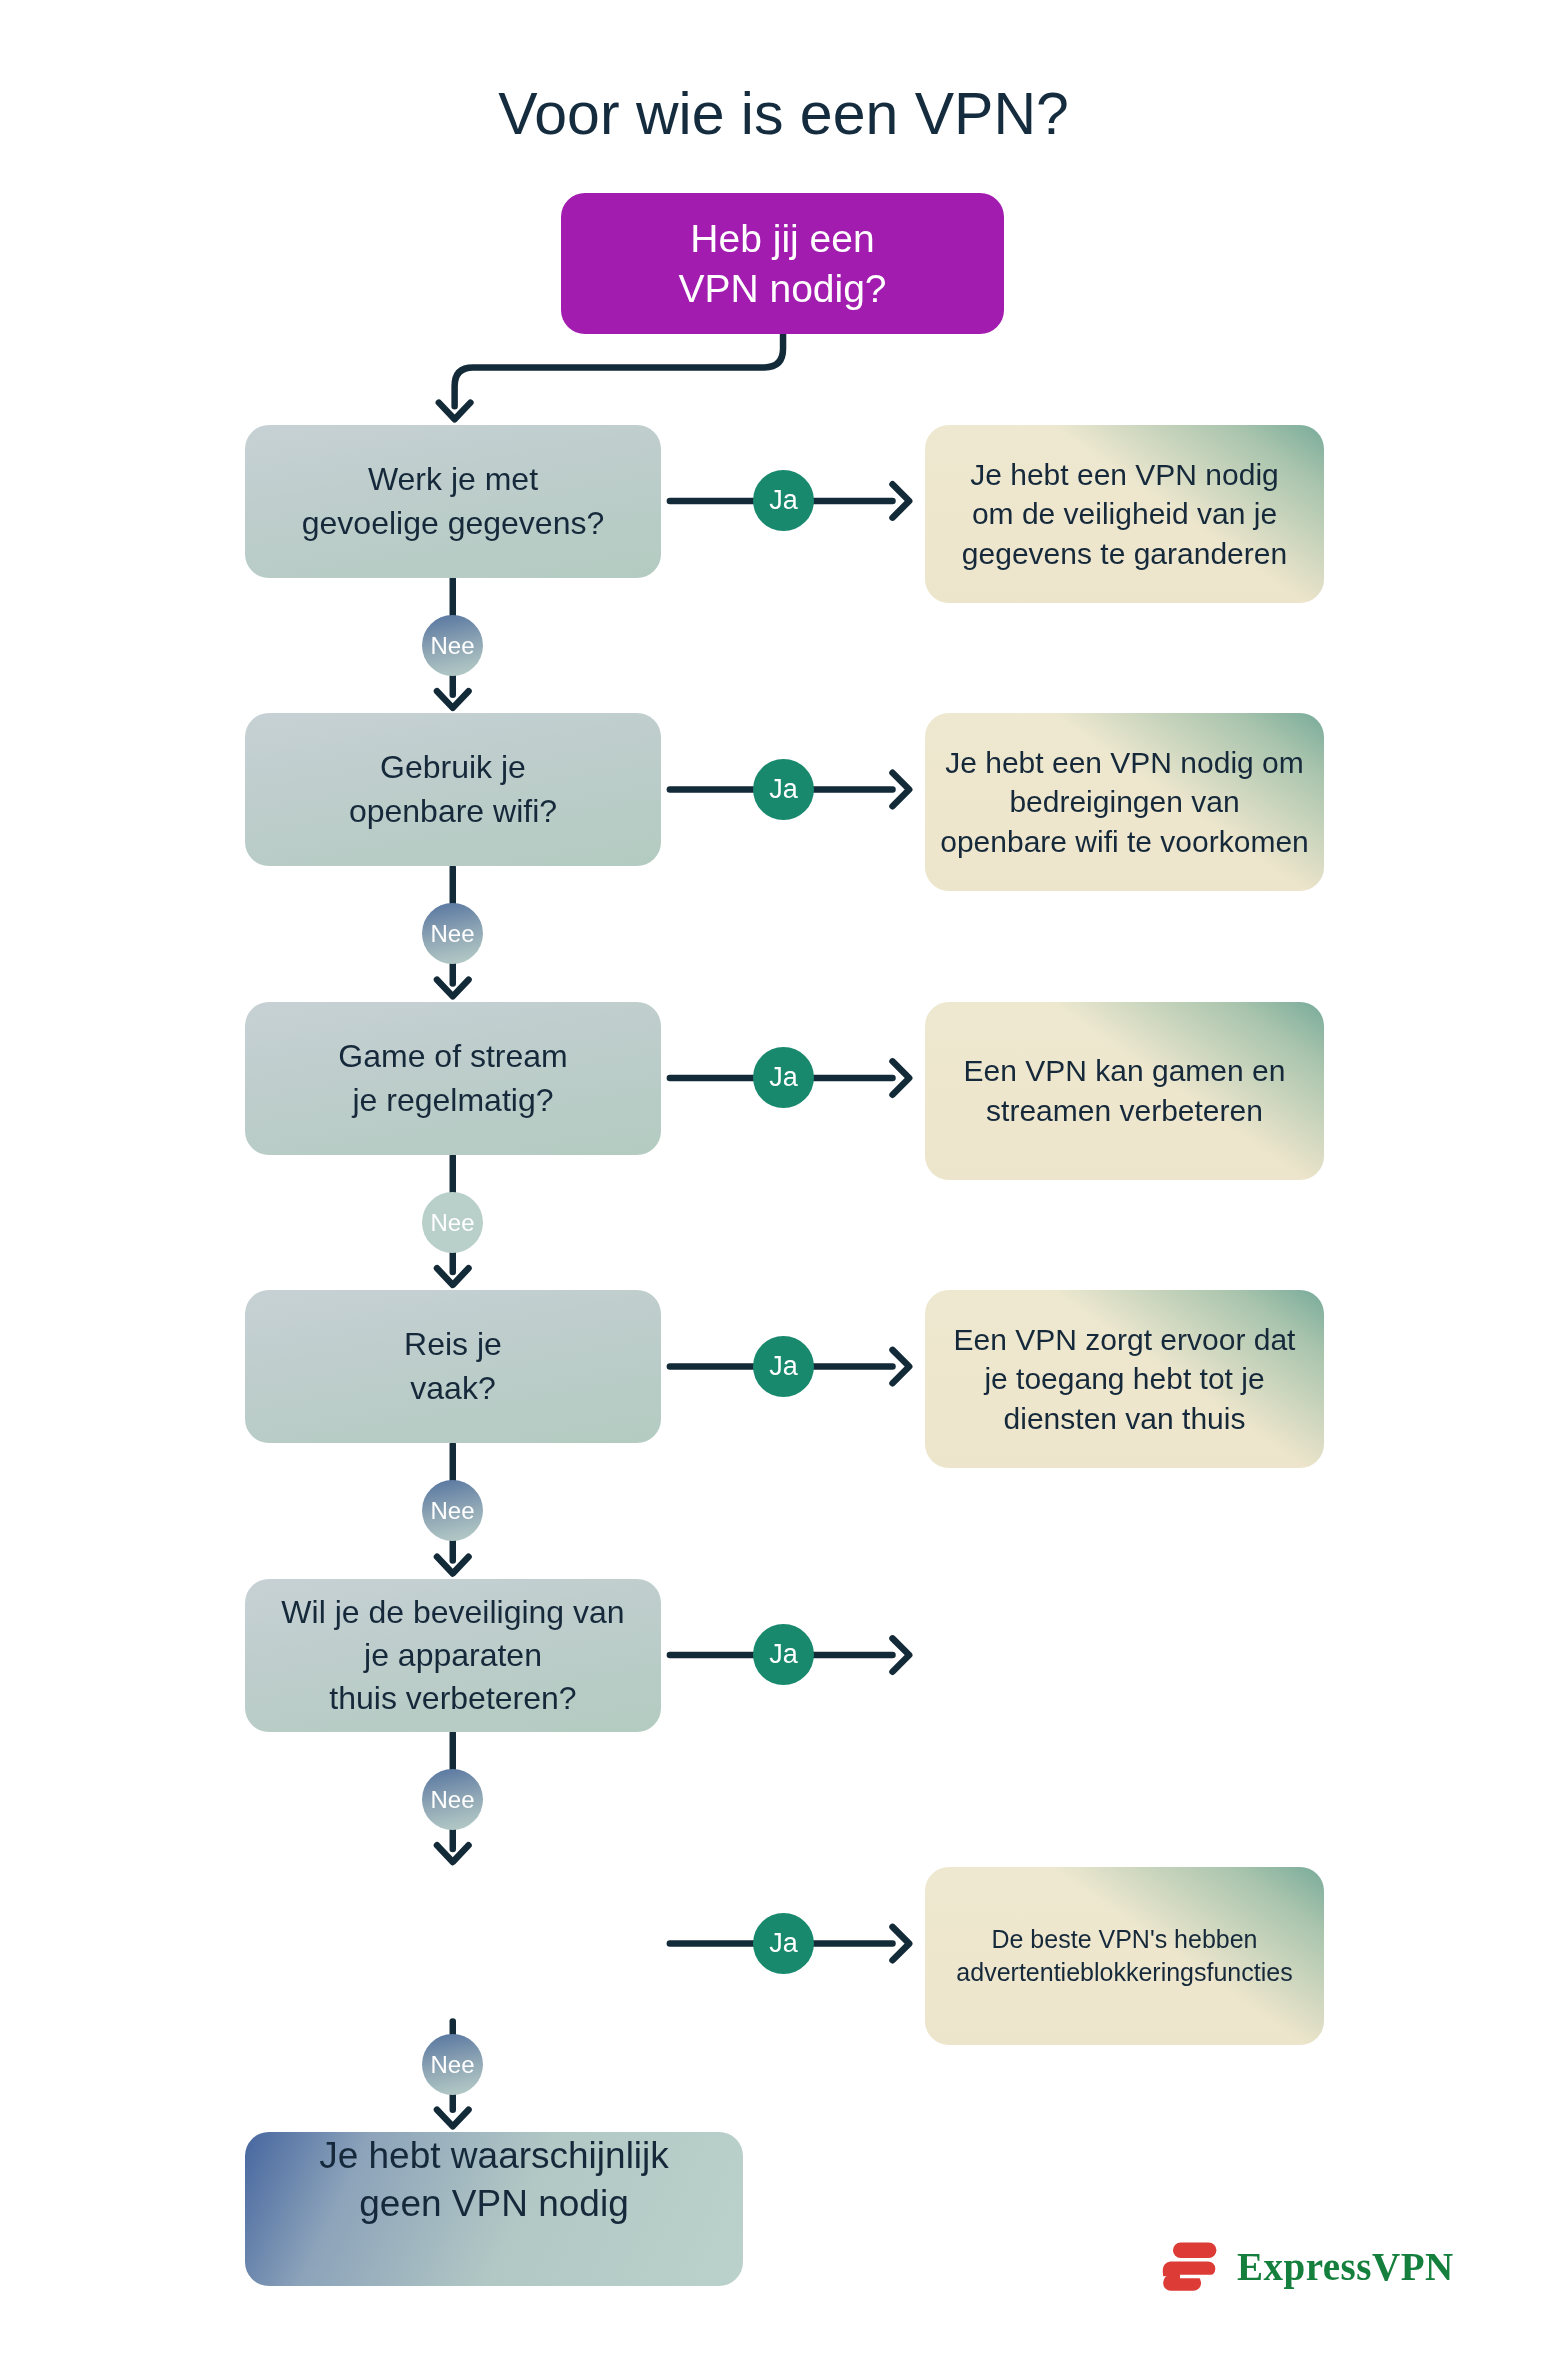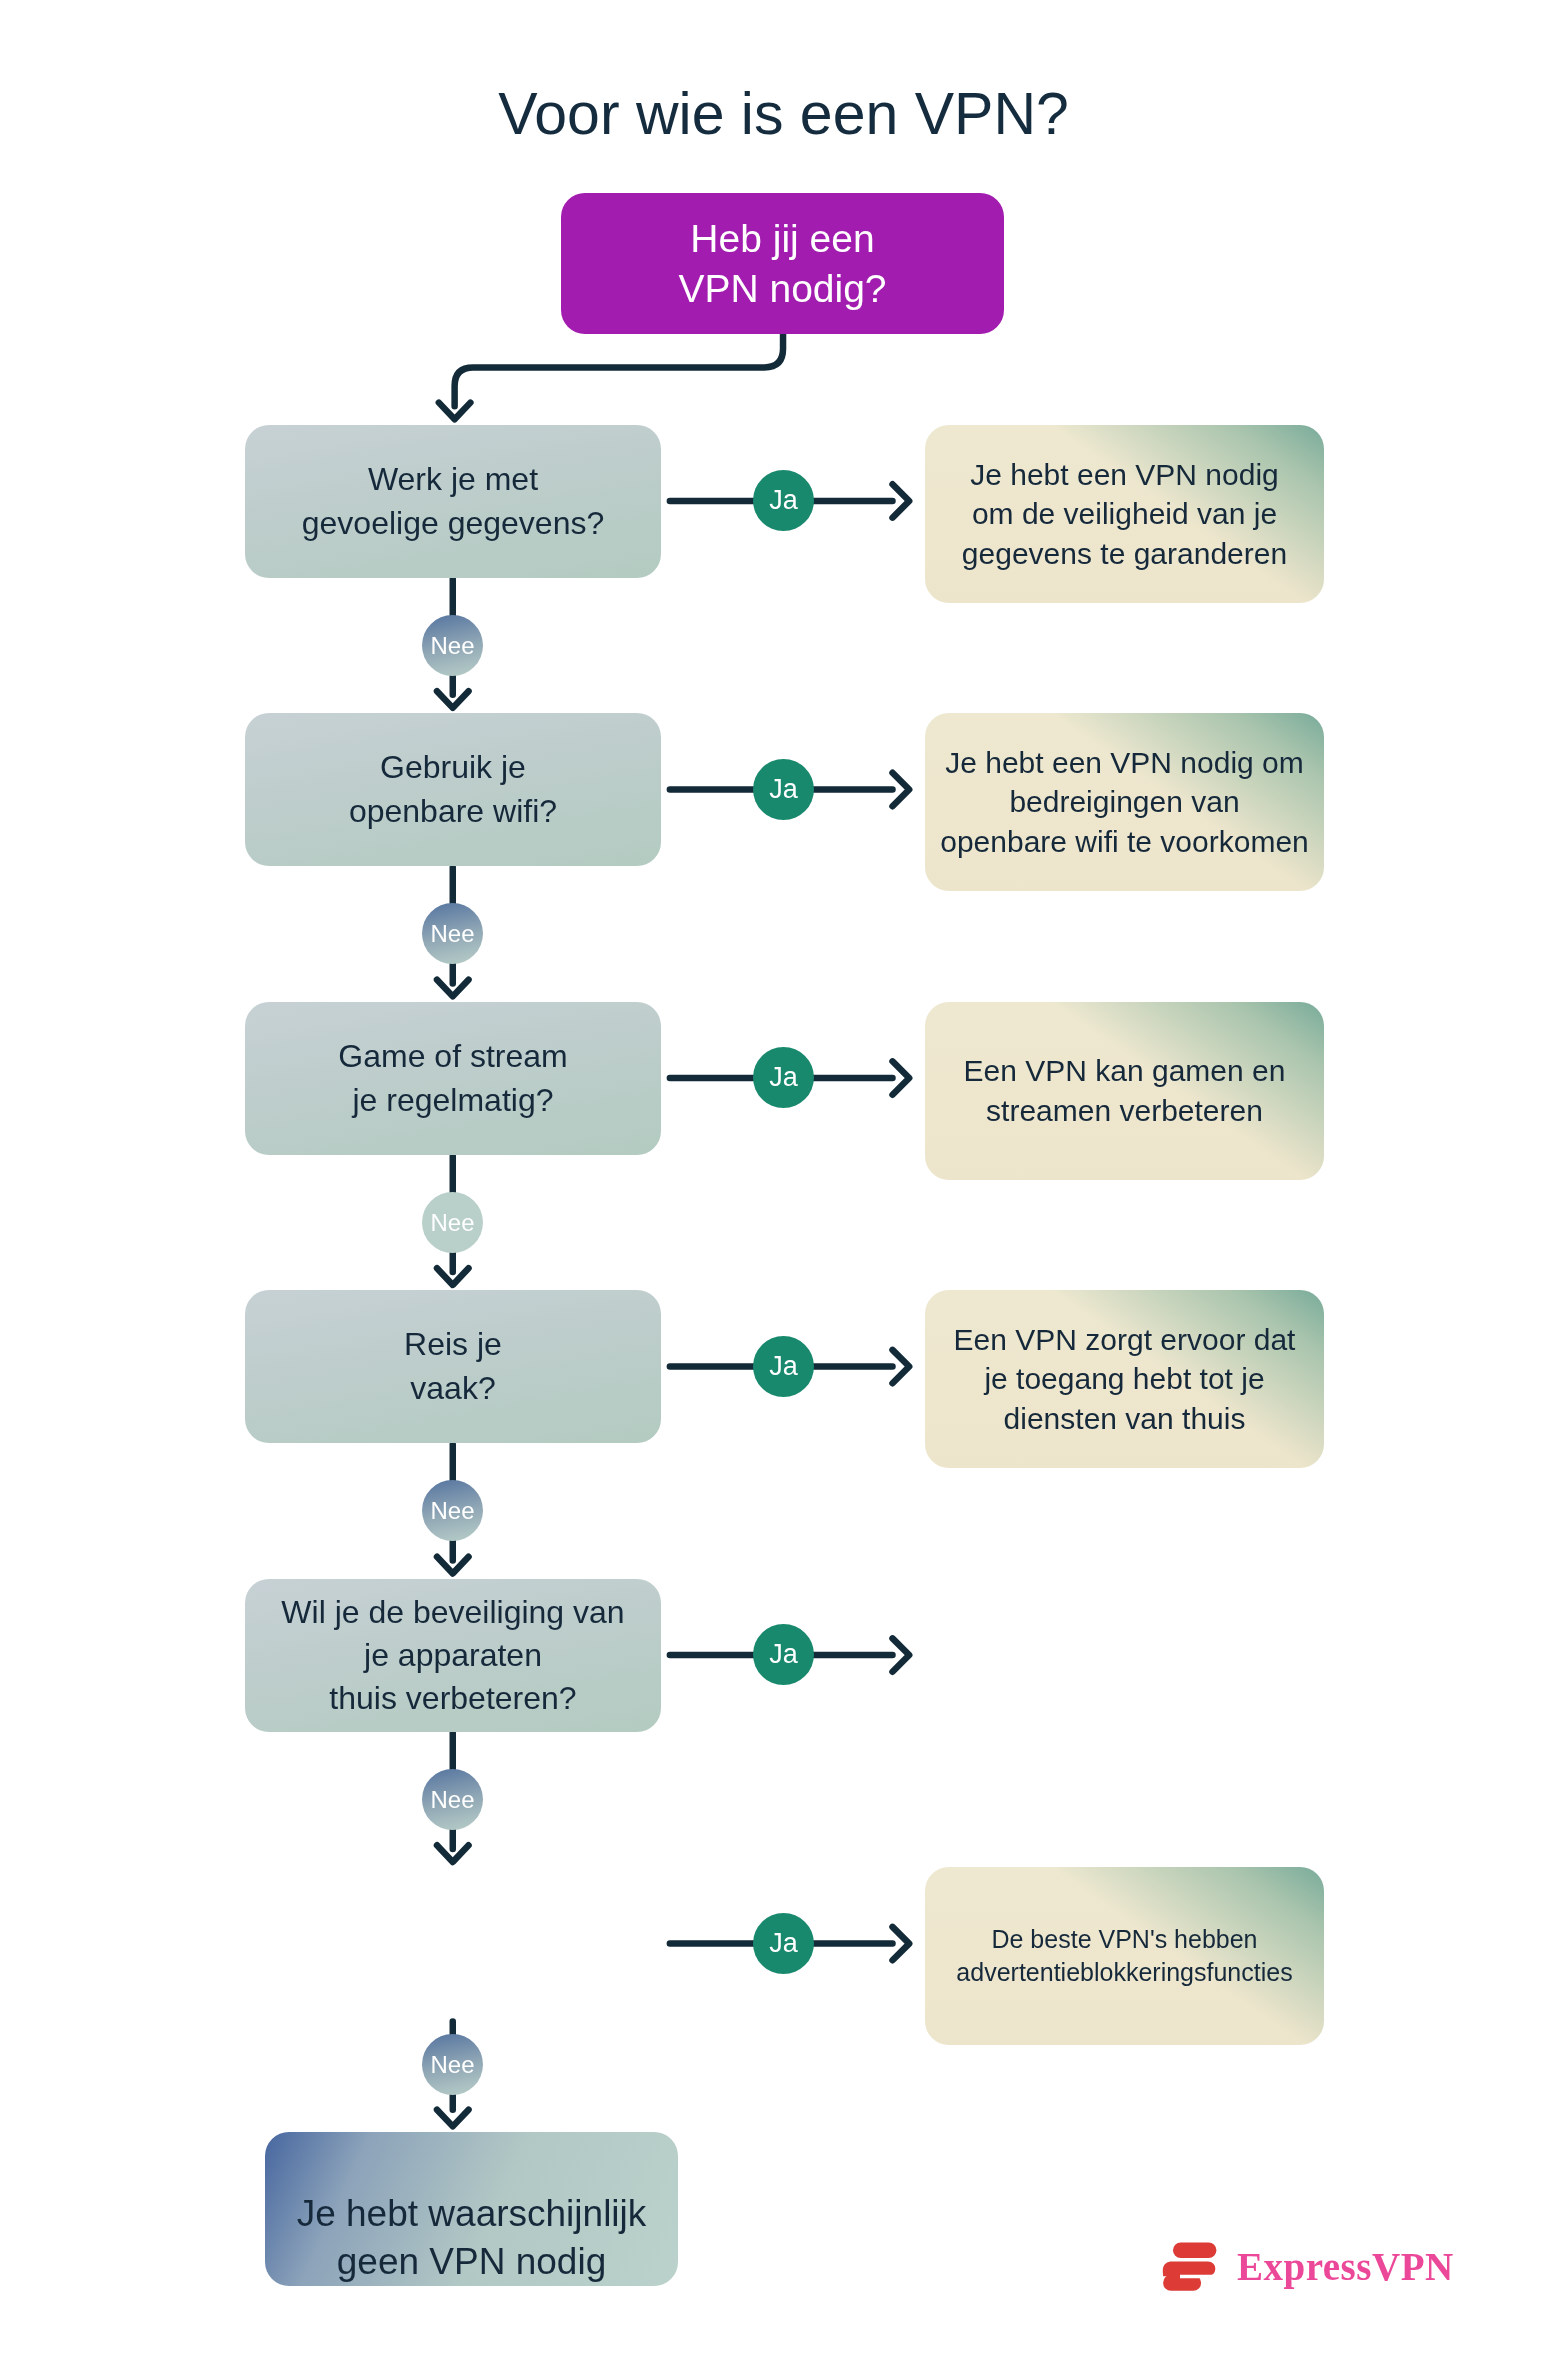--- a/index.html
+++ b/index.html
@@ -35,27 +35,27 @@
   .abox.small { font-size:25px; }
   .badge {
     position:absolute; width:61px; height:61px; border-radius:50%; z-index:3;
     display:flex; align-items:center; justify-content:center; color:#ffffff;
   }
   .ja  { left:753px; background:#19896E; font-size:27px; }
   .nee { left:422px; font-size:24px; }
   .nee.blue { background:linear-gradient(168deg,#54739F 0%,#8FA6B5 52%,#B9CFC9 100%); }
   .nee.pale { background:#B9CFC9; }
   .finalbox {
-    position:absolute; left:245px; top:2132px; width:413px; height:154px; border-radius:24px;
+    position:absolute; left:245px; top:2132px; width:498px; height:154px; border-radius:24px;
     background:linear-gradient(115deg,#46669F 0%,#8CA3BA 22%,#B2C8C5 55%,#BBD1CB 100%);
-    z-index:2; display:flex; align-items:flex-end; justify-content:center; text-align:center;
-    color:#15293B; font-size:37px; line-height:1.3; white-space:pre-line;margin-left:20px;
+    z-index:2; display:flex; align-items:flex-start; justify-content:center; text-align:center;
+    color:#15293B; font-size:37px; line-height:1.3; white-space:pre-line;
   }
   .logo { position:absolute; left:1159px; top:2239px; display:flex; align-items:center; gap:15px; z-index:2; }
-  .logo-text { font-family:"Liberation Serif", serif; font-weight:600; font-size:39px; color:#ec4899; letter-spacing:0.5px; }
+  .logo-text { font-family:"Liberation Serif", serif; font-weight:600; font-size:39px; color:#15803d; letter-spacing:0.5px; }
 </style>
 </head>
 <body>
 
 <div class="canvas">
 
   <div class="title">Voor wie is een VPN?</div>
 
   <svg class="flow" viewBox="0 0 1689 2560" fill="none" stroke="#132A38" stroke-width="7" stroke-linecap="round" stroke-linejoin="round">
 

